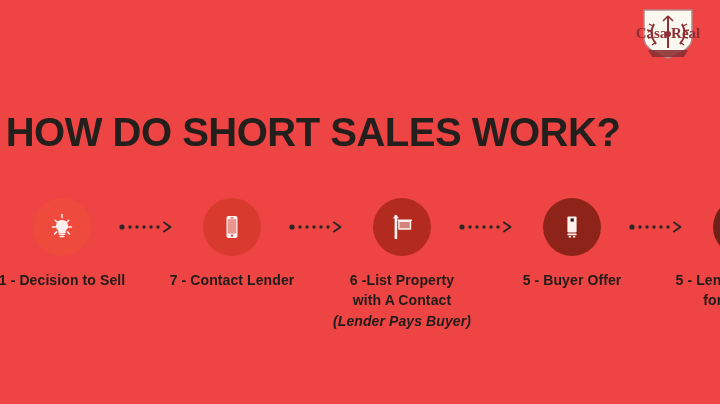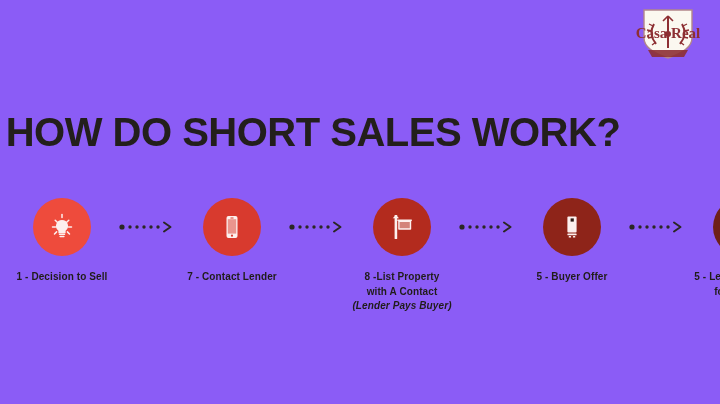--- a/index.html
+++ b/index.html
@@ -12,21 +12,21 @@
     background: #f6f3ea;
     font-family: "Liberation Sans", sans-serif;
     overflow: hidden;
     position: relative;
   }
 
   .slide {
     position: relative;
     width: 720px;
     height: 404px;
-    background: #8b5cf6;
+    background: #ef4444;
     box-sizing: border-box;
   }
 
   
   .logo {
     position: absolute;
     top: 4px;
     right: 14px;
     width: 76px;
     height: 58px;
@@ -74,21 +74,21 @@
     display: flex;
     align-items: center;
     justify-content: center;
     flex: 0 0 auto;
   }
   .circle svg { display: block; }
 
   .caption {
     margin-top: 14px;
     text-align: center;
-    font-size: 10px;
+    font-size: 14px;
     font-weight: bold;
     color: #201c19;
     line-height: 1.45;
     letter-spacing: 0.1px;
     white-space: nowrap;
   }
   .caption .sub-italic {
     font-style: italic;
     font-weight: bold;
   }
@@ -192,21 +192,21 @@
       <div class="circle" style="background:#b32b1e">
         <svg width="32" height="32" viewBox="0 0 32 32">
           <rect x="8.6" y="4" width="2.6" height="24" rx="0.6" fill="#fdf0ee"></rect>
           <path d="M9.9 4 l3.2 3.2 h-6.4 Z" fill="#fdf0ee"></path>
           <rect x="12.2" y="9.5" width="13" height="9.2" rx="0.8" fill="#fdf0ee"></rect>
           <rect x="13.6" y="11" width="10.2" height="6.2" fill="#b32b1e" opacity="0.55"></rect>
           <rect x="11.2" y="8.4" width="14.8" height="1.6" rx="0.7" fill="#fdf0ee"></rect>
         </svg>
       </div>
       <div class="caption">
-        <div>8 -List Property</div>
+        <div>6 -List Property</div>
         <div>with A Contact</div>
         <div class="sub-italic">(Lender Pays Buyer)</div>
       </div>
     </div>
 
     <div class="connector">
       <svg width="56" height="12" viewBox="0 0 56 12">
         <circle cx="3" cy="6" r="2.6" fill="#2b2724"></circle>
         <circle cx="11" cy="6" r="1.7" fill="#2b2724"></circle>
         <circle cx="18" cy="6" r="1.7" fill="#2b2724"></circle>

